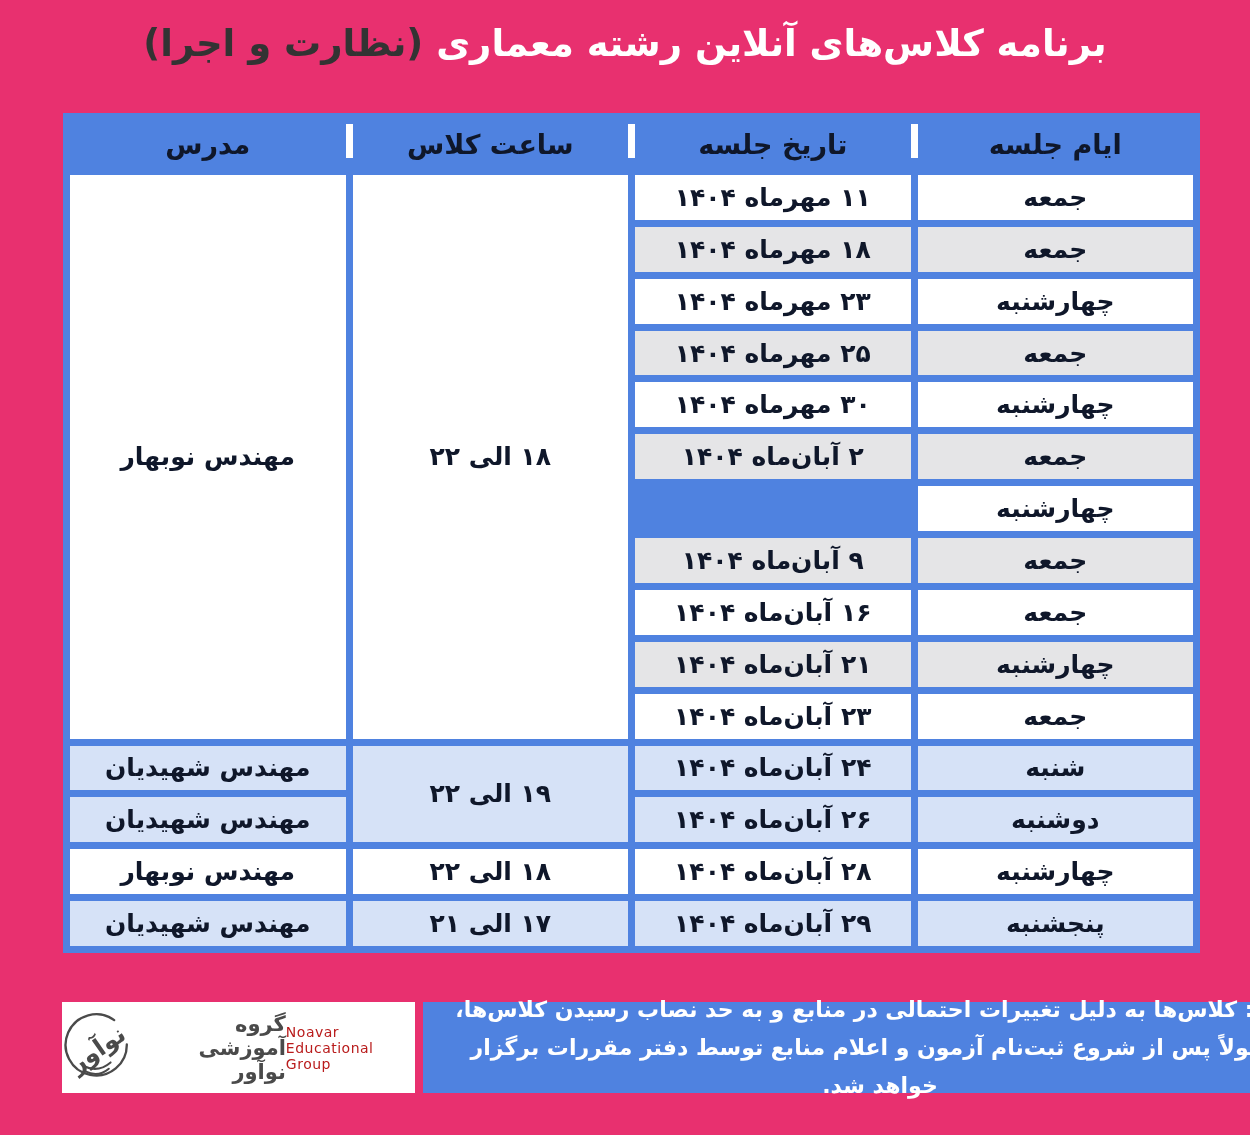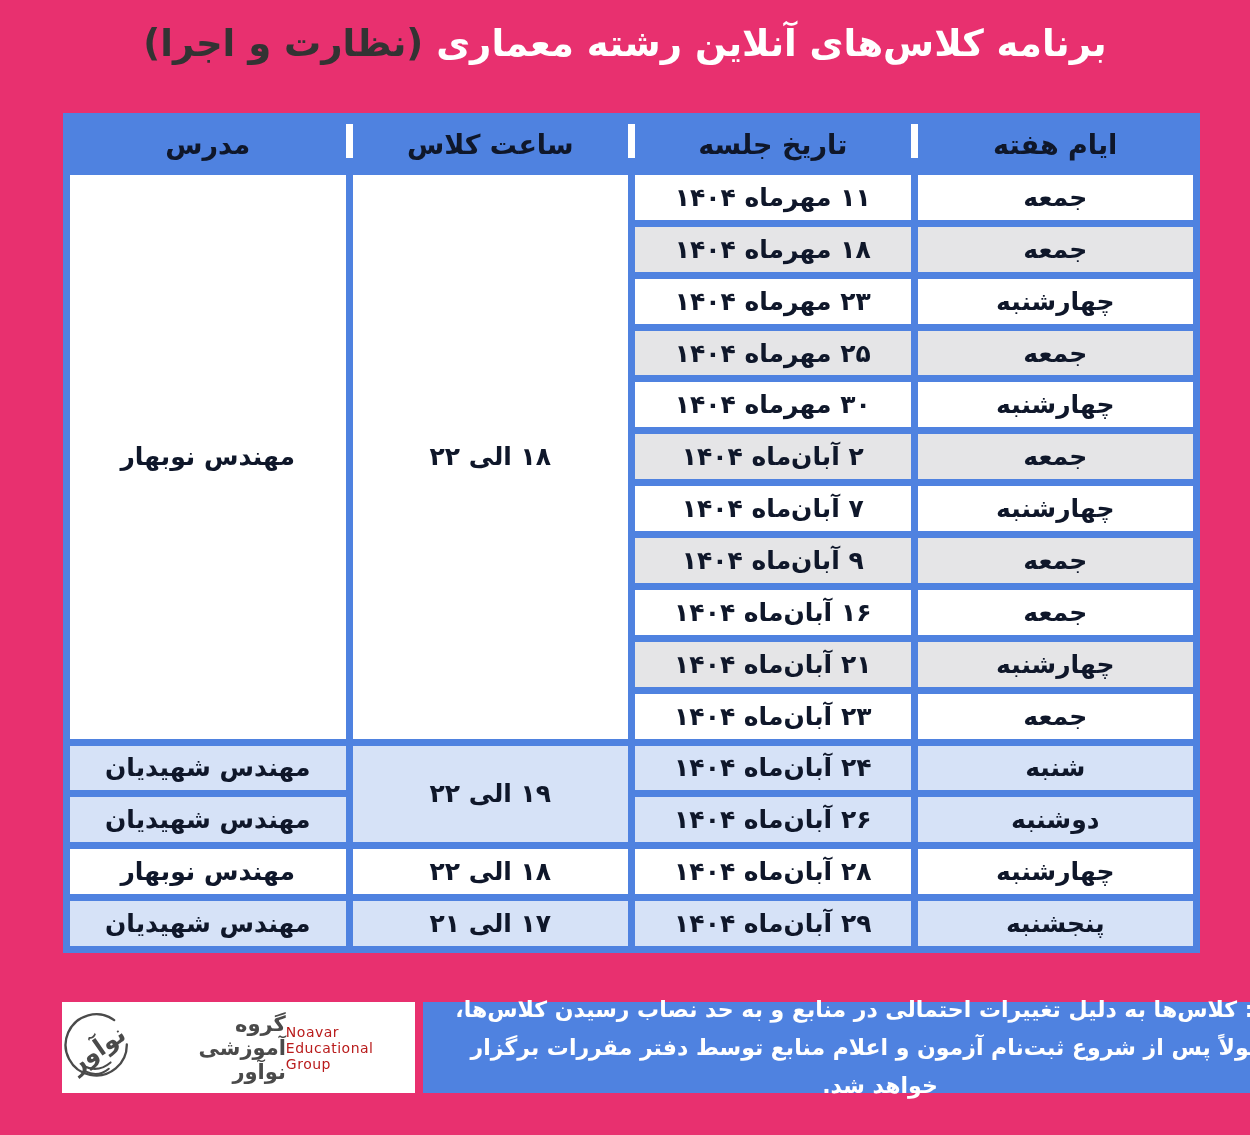--- a/index.html
+++ b/index.html
@@ -113,21 +113,21 @@
 </style>
 </head>
 <body>
 
 <div class="canvas">
 
   <div class="title"><span>برنامه کلاس‌های آنلاین رشته</span> <span class="t-em">معماری</span> <span class="t-paren">(نظارت و اجرا)</span></div>
 
   <div class="sched-table">
 
-    <div class="th sep" style="grid-area:1/1">ایام هفته</div>
+    <div class="th sep" style="grid-area:1/1">ایام جلسه</div>
     <div class="th sep" style="grid-area:1/2">تاریخ جلسه</div>
     <div class="th sep" style="grid-area:1/3">ساعت کلاس</div>
     <div class="th" style="grid-area:1/4">مدرس</div>
 
     <div class="cell" style="grid-area:2/1">جمعه</div>
     <div class="cell c-gray" style="grid-area:3/1">جمعه</div>
     <div class="cell" style="grid-area:4/1">چهارشنبه</div>
     <div class="cell c-gray" style="grid-area:5/1">جمعه</div>
     <div class="cell" style="grid-area:6/1">چهارشنبه</div>
     <div class="cell c-gray" style="grid-area:7/1">جمعه</div>
@@ -140,21 +140,20 @@
     <div class="cell c-lblue" style="grid-area:14/1">دوشنبه</div>
     <div class="cell" style="grid-area:15/1">چهارشنبه</div>
     <div class="cell c-lblue" style="grid-area:16/1">پنجشنبه</div>
 
     <div class="cell" style="grid-area:2/2">۱۱ مهرماه ۱۴۰۴</div>
     <div class="cell c-gray" style="grid-area:3/2">۱۸ مهرماه ۱۴۰۴</div>
     <div class="cell" style="grid-area:4/2">۲۳ مهرماه ۱۴۰۴</div>
     <div class="cell c-gray" style="grid-area:5/2">۲۵ مهرماه ۱۴۰۴</div>
     <div class="cell" style="grid-area:6/2">۳۰ مهرماه ۱۴۰۴</div>
     <div class="cell c-gray" style="grid-area:7/2">۲ آبان‌ماه ۱۴۰۴</div>
-    <div class="cell" style="grid-area:8/2">۷ آبان‌ماه ۱۴۰۴</div>
     <div class="cell c-gray" style="grid-area:9/2">۹ آبان‌ماه ۱۴۰۴</div>
     <div class="cell" style="grid-area:10/2">۱۶ آبان‌ماه ۱۴۰۴</div>
     <div class="cell c-gray" style="grid-area:11/2">۲۱ آبان‌ماه ۱۴۰۴</div>
     <div class="cell" style="grid-area:12/2">۲۳ آبان‌ماه ۱۴۰۴</div>
     <div class="cell c-lblue" style="grid-area:13/2">۲۴ آبان‌ماه ۱۴۰۴</div>
     <div class="cell c-lblue" style="grid-area:14/2">۲۶ آبان‌ماه ۱۴۰۴</div>
     <div class="cell" style="grid-area:15/2">۲۸ آبان‌ماه ۱۴۰۴</div>
     <div class="cell c-lblue" style="grid-area:16/2">۲۹ آبان‌ماه ۱۴۰۴</div>
 
     <div class="cell" style="grid-area:2/3/13/4">۱۸ الی ۲۲</div>

